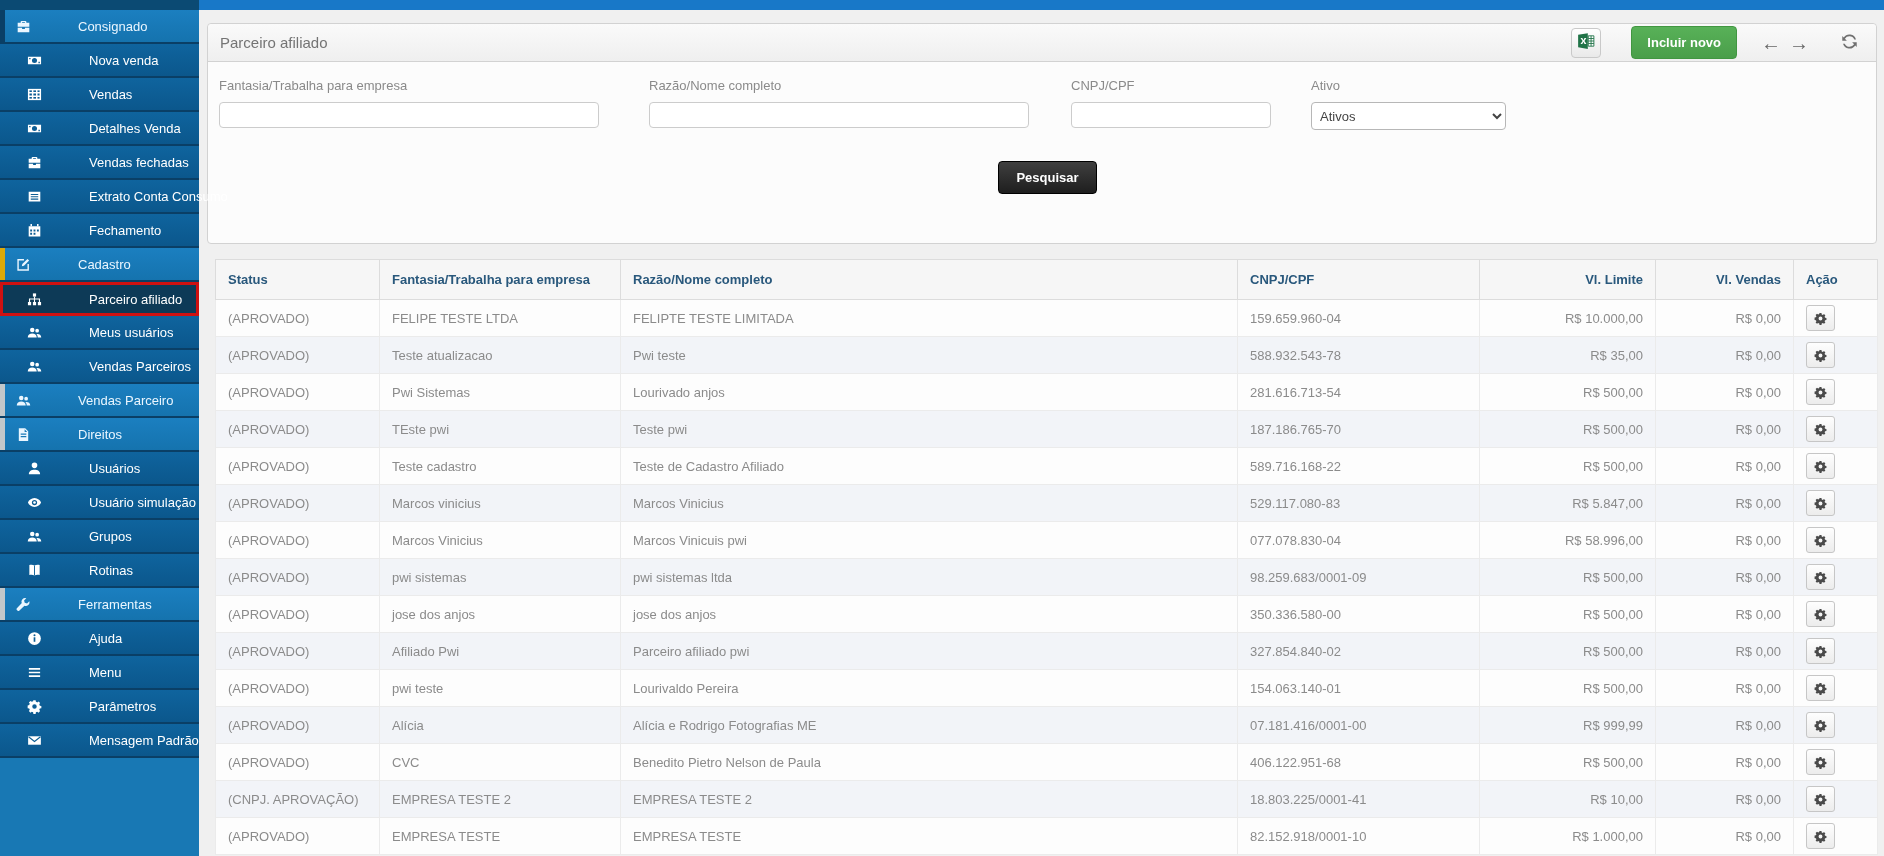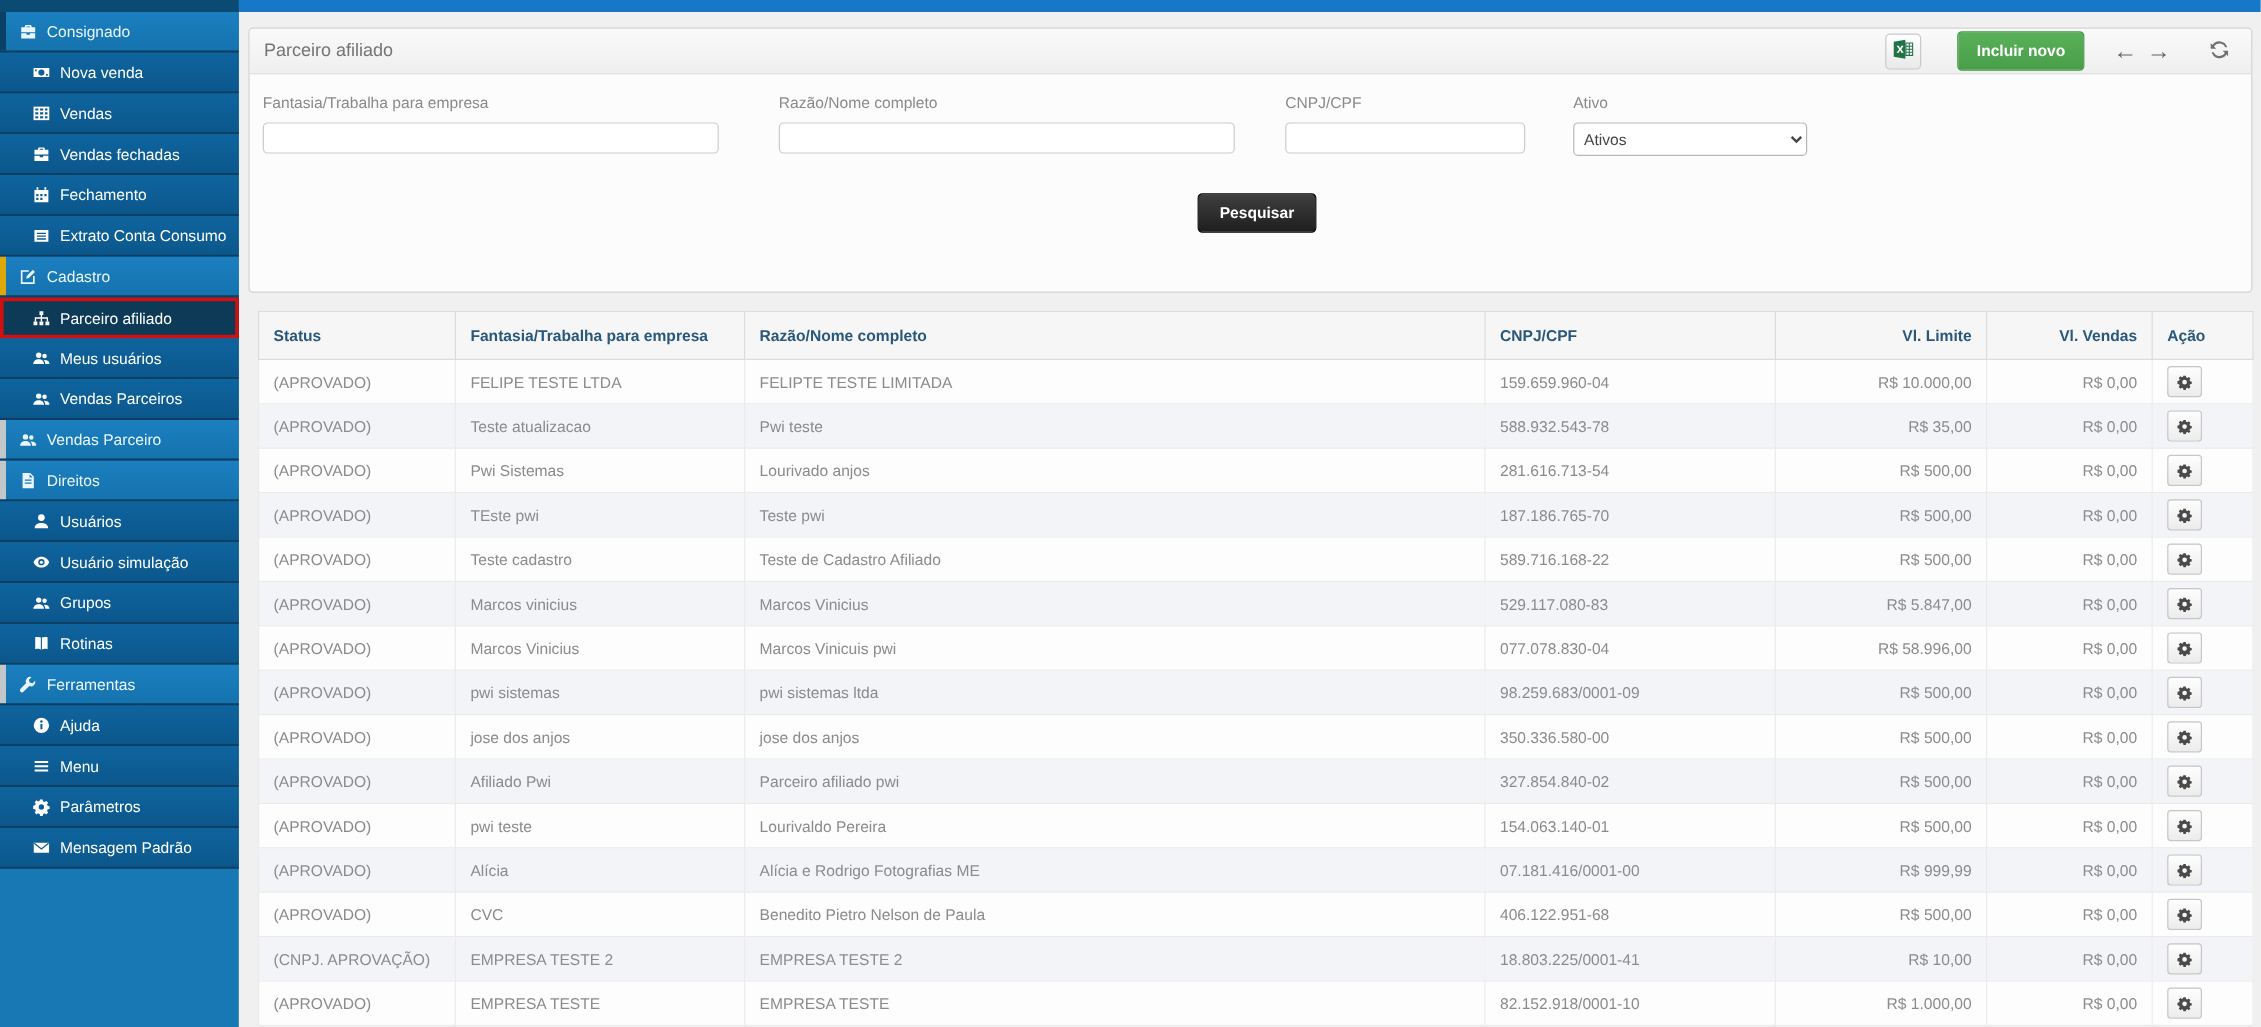--- a/index.html
+++ b/index.html
@@ -9,21 +9,21 @@
   
   .sidebar { position:absolute; left:0; top:0; width:199px; height:856px; background:#1878b4; z-index:2; }
   .sb-top { height:10px; background:#0b4a73; }
   .sb-item { position:relative; height:34px; display:flex; align-items:center;
              border-bottom:2px solid #0a3f66; cursor:pointer; color:#fff; font-size:13px; }
   .sb-item.header { background:linear-gradient(180deg,#1b7fc0,#1573ae); padding-left:16px; color:#eaf6ff; }
   .sb-item.sub { background:linear-gradient(180deg,#0f649e,#0b578c); padding-left:27px; }
   .sb-item.selected { background:#0d3a57; border:3px solid #cf1111; padding-left:24px; }
   .sb-icon { width:15px; height:15px; margin-right:8px; display:inline-flex; flex:0 0 15px; }
   .sb-icon svg { width:15px; height:15px; display:block; }
-  .sb-label { white-space:nowrap; }
+  .sb-label { white-space:nowrap;margin-left:39px; }
   .ind { position:absolute; left:0; top:0; bottom:0; width:5px; }
   .ind-navy { background:#0a3f66; } .ind-yellow { background:#dca908; } .ind-gray { background:#c2c7ca; }
 
   
   .main { position:absolute; left:199px; top:0; width:1685px; height:856px; background:#f0f0f0; }
   .content-topbar { position:absolute; left:0; top:0; width:100%; height:10px; background:#1878c8; }
 
   .panel { position:absolute; left:8px; top:23px; width:1670px; height:221px;
            background:#fcfcfc; border:1px solid #d2d2d2; border-radius:4px; }
   .panel-header { height:38px; display:flex; align-items:center; padding:0 12px;
@@ -102,41 +102,49 @@
               <rect x="1.8" y="2.8" width="12.4" height="10.4"></rect>
               <path d="M1.8 6.2h12.4M1.8 9.8h12.4M6 2.8v10.4M10.4 2.8v10.4"></path>
             </g>
           </svg>
         </span>
         <span class="sb-label">Vendas</span>
       </div>
       <div class="sb-item sub">
         <span class="sb-icon">
           <svg viewBox="0 0 16 16">
+            <path fill="currentColor" fill-rule="evenodd" d="M1 4h14v8H1V4zm7 1.3A2.7 2.7 0 1 0 8 10.7 2.7 2.7 0 0 0 8 5.3zM2.3 5.2h1.5v1.5H2.3V5.2zm9.9 4.1h1.5v1.5h-1.5V9.3z"></path>
+          </svg>
+        </span>
+        <span class="sb-label">Detalhes Venda</span>
+      </div>
+      <div class="sb-item sub">
+        <span class="sb-icon">
+          <svg viewBox="0 0 16 16">
             <path fill="currentColor" d="M6 2h4a1 1 0 0 1 1 1v1h3.2v4.3H1.8V4H5V3a1 1 0 0 1 1-1zm.5 1.2V4h3v-.8h-3zM1.8 9.3h4.7v1.3h3V9.3h4.7V14H1.8V9.3z"></path>
           </svg>
         </span>
         <span class="sb-label">Vendas fechadas</span>
+      </div>
+      <div class="sb-item sub">
+        <span class="sb-icon">
+          <svg viewBox="0 0 16 16">
+            <path fill="currentColor" fill-rule="evenodd" d="M1.8 2.8h12.4v10.4H1.8V2.8zM4 5.2v1.2h8V5.2H4zM4 7.7v1.2h8V7.7H4zm0 2.5v1.2h8v-1.2H4z"></path>
+          </svg>
+        </span>
+        <span class="sb-label">Extrato Conta Consumo</span>
       </div>
       <div class="sb-item sub">
         <span class="sb-icon">
           <svg viewBox="0 0 16 16">
             <path fill="none" stroke="currentColor" stroke-width="1.6" d="M4.5 1v2.4M11.5 1v2.4"></path>
             <path fill="currentColor" fill-rule="evenodd" d="M1.8 3.5h12.4v11H1.8zM3.4 7h2v2h-2zM7 7h2v2H7zm3.6 0h2v2h-2zM3.4 10.5h2v2h-2zm3.6 0h2v2H7z"></path>
           </svg>
         </span>
         <span class="sb-label">Fechamento</span>
-      </div>
-      <div class="sb-item sub">
-        <span class="sb-icon">
-          <svg viewBox="0 0 16 16">
-            <path fill="currentColor" fill-rule="evenodd" d="M1.8 2.8h12.4v10.4H1.8V2.8zM4 5.2v1.2h8V5.2H4zM4 7.7v1.2h8V7.7H4zm0 2.5v1.2h8v-1.2H4z"></path>
-          </svg>
-        </span>
-        <span class="sb-label">Extrato Conta Consumo</span>
       </div>
       <div class="sb-item header">
         <span class="ind ind-yellow"></span>
         <span class="sb-icon">
           <svg viewBox="0 0 16 16">
             <path fill="none" stroke="currentColor" stroke-width="1.5" d="M8.5 3H2.2v10.8H13V7.5"></path>
             <path fill="currentColor" d="M6.2 9.8l.5-2.3 5.5-5.5 1.8 1.8-5.5 5.5z"></path>
           </svg>
         </span>
         <span class="sb-label">Cadastro</span>

